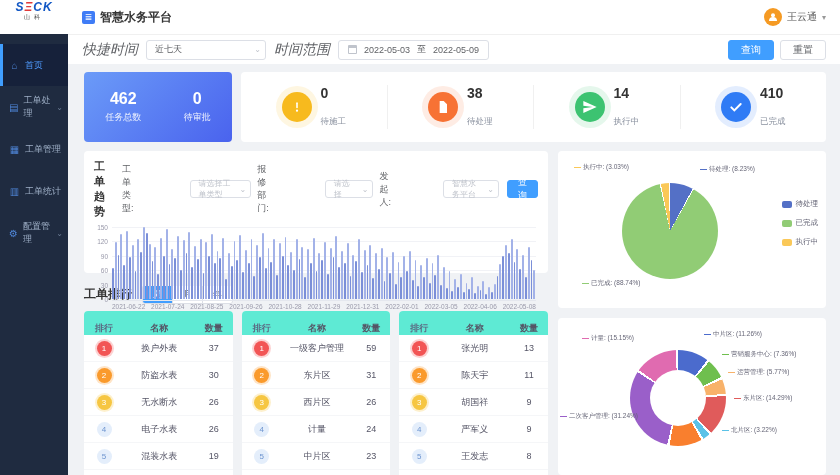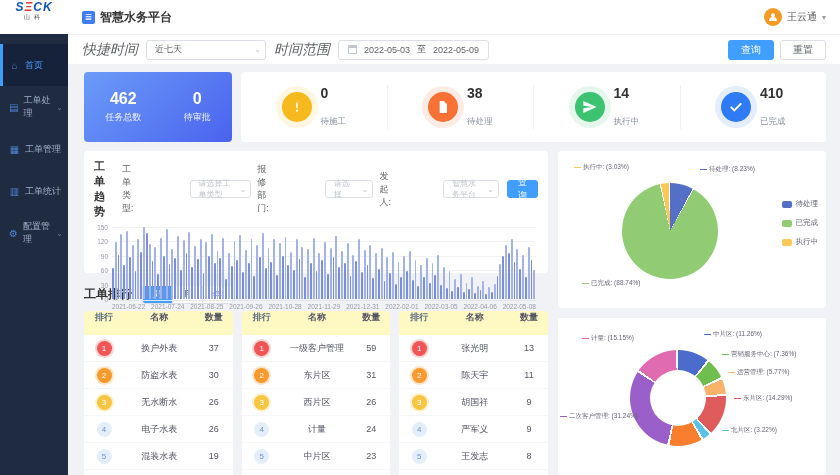--- a/index.html
+++ b/index.html
@@ -83,21 +83,21 @@
   
   .ranking { flex:1; min-height:0; }
   .rank-head { display:flex; align-items:center; gap:10px; margin:2px 0 7px; }
   .rank-title { font-size:12px; font-weight:bold; }
   .tabs { display:flex; border:1px solid #dcdfe6; border-radius:3px; overflow:hidden; }
   .tab { padding:2px 10px; font-size:9px; background:#fff; color:#606266; cursor:pointer; border-left:1px solid #dcdfe6; }
   .tab:first-child { border-left:none; }
   .tab.active { background:#409eff; color:#fff; }
   .tables { display:flex; gap:9px; height:100%; }
   .rtable { flex:1; background:#fff; border-radius:4px; padding:0 0 4px; overflow:hidden; }
-  .thead { display:flex; background:#fef9c3; height:24px; align-items:flex-start; }
+  .thead { display:flex; background:#5eead4; height:24px; align-items:flex-end; }
   .th { font-size:9px; color:#5b6b84; font-weight:bold; }
   .trow { display:flex; align-items:center; height:27px; border-bottom:1px solid #f5f6f8; }
   .c-rank { width:40px; display:flex; justify-content:center; }
   .c-name { flex:1; text-align:center; font-size:9px; color:#556; }
   .c-val { width:38px; text-align:center; font-size:9px; color:#556; }
   .badge { width:15px; height:15px; border-radius:50%; color:#fff; font-size:8px; display:flex; align-items:center; justify-content:center; }
   .badge.n { background:#e4eefb; color:#6d94cf; }
 
   
   .pie-card { flex:1; display:flex; flex-direction:column; min-height:0; }

